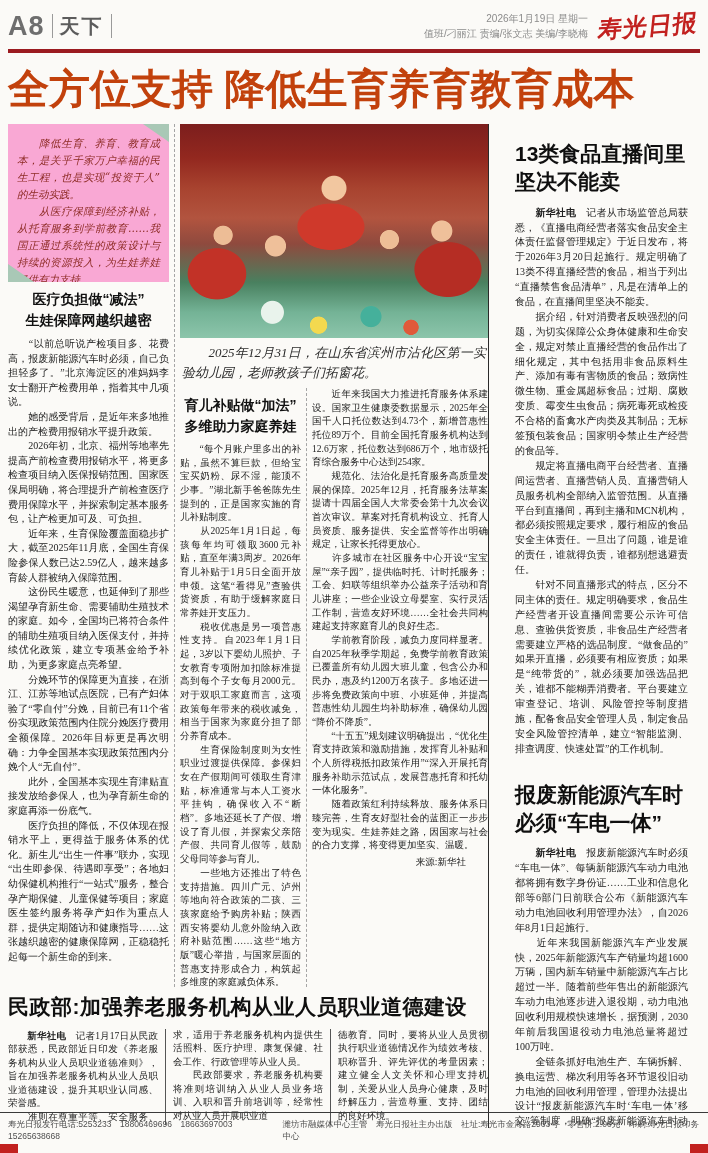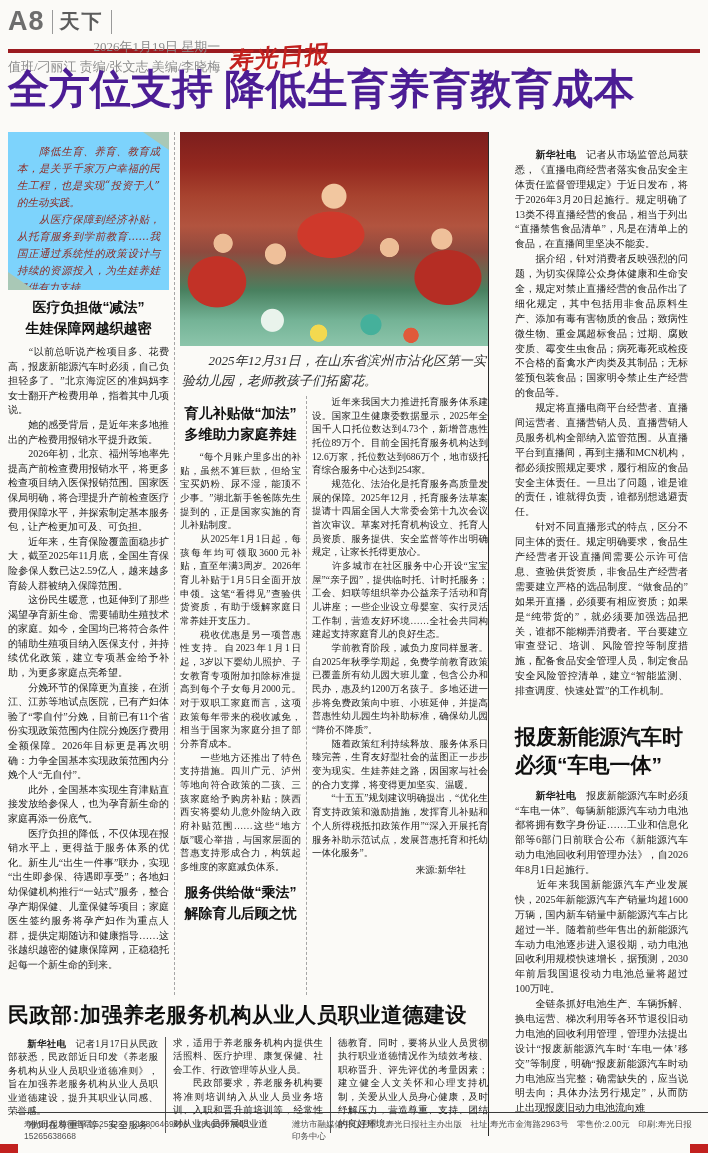--- a/index.html
+++ b/index.html
@@ -4,55 +4,55 @@
 <style>
   html,body{margin:0;padding:0;}
   body{
     width:708px;height:1153px;position:relative;overflow:hidden;
     background:#fbfaf7;color:#1d1d1d;
     font-family:"Liberation Serif","DejaVu Serif",serif;
   }
   .page{padding:6px 8px 0;}
 
   
-  .masthead{display:flex;justify-content:space-between;align-items:flex-start;height:40px;flex-direction:column;}
+  .masthead{display:flex;justify-content:space-between;align-items:center;height:40px;}
   .mast-left{display:flex;align-items:center;gap:7px;color:#6e6e6e;}
   .page-no{font:800 27px "Liberation Sans",sans-serif;letter-spacing:1px;}
   .mast-sep{width:1px;height:24px;background:#9a9a9a;}
   .section-name{font-size:20px;font-weight:700;color:#5c5c5c;letter-spacing:2px;}
   .mast-right{display:flex;align-items:center;gap:10px;}
-  .date-block{text-align:right;font-size:13px;line-height:1.55;color:#8b8b8b;font-family:Liberation Serif, serif;}
+  .date-block{text-align:right;font-size:10px;line-height:1.55;color:#8b8b8b;font-family:Liberation Sans, sans-serif;}
   .paper-logo{font-family:"DejaVu Serif",serif;font-weight:900;font-size:24px;color:#c2211f;
     transform:rotate(-4deg) skewX(-10deg);letter-spacing:1px;padding-right:2px;}
   .redline{height:4px;background:#9b1b20;margin-top:3px;}
 
   
   .headline{font-family:"Liberation Sans",sans-serif;font-weight:900;font-size:41px;
-    letter-spacing:0px;color:#4c1d95;margin:9px 0 15px;white-space:nowrap;}
+    letter-spacing:0px;color:#c2410c;margin:9px 0 7px;white-space:nowrap;}
 
   
   .content-row{display:flex;height:1004px;overflow:hidden;}
   .left-main{width:480px;flex:none;display:flex;flex-direction:column;}
   .main-cols{display:flex;height:868px;overflow:hidden;}
   .col-left{width:161px;flex:none;overflow:hidden;}
   .vdash{border-left:1px dashed #a5a5a5;margin:0 5px;}
   .mid-wrap{flex:1;display:flex;flex-direction:column;overflow:hidden;}
   .two-cols{display:flex;flex:1;overflow:hidden;}
   .col-mid{width:121px;flex:none;overflow:hidden;}
   .col-third{flex:1;overflow:hidden;}
 
   
   p.body{margin:0;text-align:justify;font-size:10px;line-height:1.46;color:#222;}
   .col-mid p.body,.col-third p.body{font-size:9.5px;line-height:1.44;}
   b.lead{font-family:"Liberation Sans",sans-serif;font-weight:700;}
   .subhead{font-family:"Liberation Sans",sans-serif;font-weight:800;font-size:14px;
     line-height:1.5;text-align:center;white-space:pre-line;color:#111;margin:7px 0 6px;}
 
   
-  .intro-box{position:relative;background:#7dd3fc;padding:11px 9px 9px;margin:0 0 7px;height:138px;overflow:hidden;}
+  .intro-box{position:relative;background:#f9a8d4;padding:11px 9px 9px;margin:0 0 7px;height:138px;overflow:hidden;}
   .intro-box::before{content:"";position:absolute;top:0;right:0;border-style:solid;
     border-width:0 26px 18px 0;border-color:transparent #a9c8b6 transparent transparent;}
   .intro-box::after{content:"";position:absolute;bottom:0;left:0;border-style:solid;
     border-width:18px 0 0 26px;border-color:transparent transparent transparent #a9c8b6;}
   .intro-box p{margin:0;font-size:10.5px;line-height:1.62;color:#8d2b24;
     font-style:italic;text-align:justify;font-family:"DejaVu Serif",serif;}
 
   
   .photo{height:214px;border:1px solid #caca C8;overflow:hidden;flex:none;
     background:
@@ -86,21 +86,21 @@
   
   .bottom-article{height:136px;padding-top:6px;overflow:hidden;}
   .bottom-head{font-family:"Liberation Sans",sans-serif;font-weight:900;font-size:21px;
     white-space:nowrap;color:#0f0f0f;margin:0 0 8px;letter-spacing:0.5px;}
   .bottom-cols{display:flex;overflow:hidden;height:96px;}
   .bcol{width:150px;flex:none;overflow:hidden;}
   .vsolid{border-left:1px solid #555;margin:0 7px;}
   .bcol p.body{font-size:9.5px;line-height:1.42;white-space:pre-line;}
 
   
-  .footer{position:absolute;left:16px;right:0;bottom:10px;border-top:1px solid #3a3a3a;
+  .footer{position:absolute;left:0;right:0;bottom:10px;border-top:1px solid #3a3a3a;
     padding:6px 8px 0;display:flex;justify-content:space-between;
     font-size:8.5px;color:#4f4f4f;font-family:"Liberation Sans",sans-serif;}
   .corner-mark{position:absolute;bottom:0;width:18px;height:9px;background:#c2211f;}
   .corner-mark.left{left:0;}
   .corner-mark.right{right:0;}
 </style>
 </head>
 <body>
 
 <div class="page">
@@ -152,35 +152,36 @@
           <div class="photo"></div>
           <p class="caption">　　2025年12月31日，在山东省滨州市沾化区第一实验幼儿园，老师教孩子们拓窗花。</p>
           <div class="two-cols">
 
             <div class="col-mid">
               <div class="subhead">育儿补贴做“加法”
 多维助力家庭养娃</div>
               <p class="body">　　“每个月账户里多出的补贴，虽然不算巨款，但给宝宝买奶粉、尿不湿，能顶不少事。”湖北新手爸爸陈先生提到的，正是国家实施的育儿补贴制度。</p>
               <p class="body">　　从2025年1月1日起，每孩每年均可领取3600元补贴，直至年满3周岁。2026年育儿补贴于1月5日全面开放申领。这笔“看得见”查验供货资质，有助于缓解家庭日常养娃开支压力。</p>
               <p class="body">　　税收优惠是另一项普惠性支持。自2023年1月1日起，3岁以下婴幼儿照护、子女教育专项附加扣除标准提高到每个子女每月2000元。对于双职工家庭而言，这项政策每年带来的税收减免，相当于国家为家庭分担了部分养育成本。</p>
+              <p class="body">　　生育保险制度则为女性职业过渡提供保障。参保妇女在产假期间可领取生育津贴，标准通常与本人工资水平挂钩，确保收入不“断档”。多地还延长了产假、增设了育儿假，并探索父亲陪产假、共同育儿假等，鼓励父母同等参与育儿。</p>
               <p class="body">　　一些地方还推出了特色支持措施。四川广元、泸州等地向符合政策的二孩、三孩家庭给予购房补贴；陕西西安将婴幼儿意外险纳入政府补贴范围……这些“地方版”暖心举措，与国家层面的普惠支持形成合力，构筑起多维度的家庭减负体系。</p>
               <div class="subhead">服务供给做“乘法”
 解除育儿后顾之忧</div>
 
             </div>
 
             <div class="vdash"></div>
 
             <div class="col-third">
               <p class="body">　　近年来我国大力推进托育服务体系建设。国家卫生健康委数据显示，2025年全国千人口托位数达到4.73个，新增普惠性托位89万个。目前全国托育服务机构达到12.6万家，托位数达到686万个，地市级托育综合服务中心达到254家。</p>
               <p class="body">　　规范化、法治化是托育服务高质量发展的保障。2025年12月，托育服务法草案提请十四届全国人大常委会第十九次会议首次审议。草案对托育机构设立、托育人员资质、服务提供、安全监督等作出明确规定，让家长托得更放心。</p>
               <p class="body">　　许多城市在社区服务中心开设“宝宝屋”“亲子园”，提供临时托、计时托服务；工会、妇联等组织举办公益亲子活动和育儿讲座；一些企业设立母婴室、实行灵活工作制，营造友好环境……全社会共同构建起支持家庭育儿的良好生态。</p>
               <p class="body">　　学前教育阶段，减负力度同样显著。自2025年秋季学期起，免费学前教育政策已覆盖所有幼儿园大班儿童，包含公办和民办，惠及约1200万名孩子。多地还进一步将免费政策向中班、小班延伸，并提高普惠性幼儿园生均补助标准，确保幼儿园“降价不降质”。</p>
+              <p class="body">　　“十五五”规划建议明确提出，“优化生育支持政策和激励措施，发挥育儿补贴和个人所得税抵扣政策作用”“深入开展托育服务补助示范试点，发展普惠托育和托幼一体化服务”。</p>
               <p class="body">　　随着政策红利持续释放、服务体系日臻完善，生育友好型社会的蓝图正一步步变为现实。生娃养娃之路，因国家与社会的合力支撑，将变得更加坚实、温暖。</p>
-              <p class="body">　　“十五五”规划建议明确提出，“优化生育支持政策和激励措施，发挥育儿补贴和个人所得税抵扣政策作用”“深入开展托育服务补助示范试点，发展普惠托育和托幼一体化服务”。</p>
               <p class="source-line">来源:新华社</p>
             </div>
 
           </div>
         </div>
       </div>
 
       <div class="bottom-article">
         <h2 class="bottom-head">民政部:加强养老服务机构从业人员职业道德建设</h2>
         <div class="bottom-cols">
@@ -199,20 +200,22 @@
           </div>
         </div>
       </div>
     </div>
 
     <div class="sb-divider"></div>
 
     <div class="sidebar">
 
       <div>
+        <h2 class="sb-head">13类食品直播间里
+坚决不能卖</h2>
         <p class="body"><b class="lead">　　新华社电</b><span>　记者从市场监管总局获悉，《直播电商经营者落实食品安全主体责任监督管理规定》于近日发布，将于2026年3月20日起施行。规定明确了13类不得直播经营的食品，相当于列出“直播禁售食品清单”，凡是在清单上的食品，在直播间里坚决不能卖。</span></p>
         <p class="body">　　据介绍，针对消费者反映强烈的问题，为切实保障公众身体健康和生命安全，规定对禁止直播经营的食品作出了细化规定，其中包括用非食品原料生产、添加有毒有害物质的食品；致病性微生物、重金属超标食品；过期、腐败变质、霉变生虫食品；病死毒死或检疫不合格的畜禽水产肉类及其制品；无标签预包装食品；国家明令禁止生产经营的食品等。</p>
         <p class="body">　　规定将直播电商平台经营者、直播间运营者、直播营销人员、直播营销人员服务机构全部纳入监管范围。从直播平台到直播间，再到主播和MCN机构，都必须按照规定要求，履行相应的食品安全主体责任。一旦出了问题，谁是谁的责任，谁就得负责，谁都别想逃避责任。</p>
         <p class="body">　　针对不同直播形式的特点，区分不同主体的责任。规定明确要求，食品生产经营者开设直播间需要公示许可信息、查验供货资质，非食品生产经营者需要建立严格的选品制度。“做食品的”如果开直播，必须要有相应资质；如果是“纯带货的”，就必须要加强选品把关，谁都不能糊弄消费者。平台要建立审查登记、培训、风险管控等制度措施，配备食品安全管理人员，制定食品安全风险管控清单，建立“智能监测、排查调度、快速处置”的工作机制。</p>
       </div>
 
       <div class="sb-article2">
         <h2 class="sb-head">报废新能源汽车时
 必须“车电一体”</h2>
         <p class="body"><b class="lead">　　新华社电</b><span>　报废新能源汽车时必须“车电一体”、每辆新能源汽车动力电池都将拥有数字身份证……工业和信息化部等6部门日前联合公布《新能源汽车动力电池回收利用管理办法》，自2026年8月1日起施行。</span></p>

